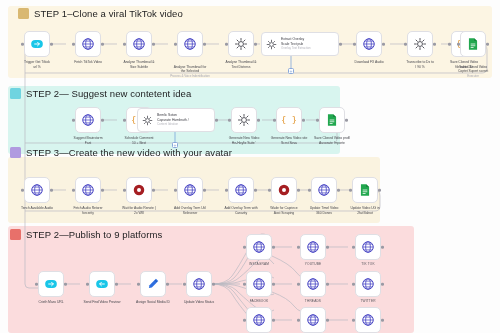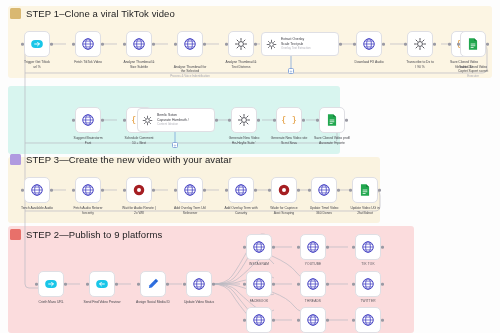--- a/index.html
+++ b/index.html
@@ -60,25 +60,29 @@
 </head>
 <body>
 
 <div id="canvas">
 
   <div class="band" style="left:8px; top:6px; width:484px; height:72px; background:#fcf5e3;"></div>
   <div class="band" style="left:8px; top:86px; width:332px; height:68px; background:#d8f5ef;"></div>
   <div class="band" style="left:8px; top:157px; width:372px; height:66px; background:#faf3e0;"></div>
   <div class="band" style="left:8px; top:226px; width:406px; height:107px; background:#fbdcdd;"></div>
 
-  <div class="band-label" style="left:10px; top:8px;">
+  <div class="band-label" style="left:18px; top:8px;">
     <span class="band-chip" style="background:#d9b871"></span>
     <span>STEP 1–Clone a viral TikTok video</span>
   </div>
-  <div class="band-label" style="left:10px; top:154px;">
+  <div class="band-label" style="left:10px; top:88px;">
+    <span class="band-chip" style="background:#6fd4e0"></span>
+    <span>STEP 2— Suggest new contetent idea</span>
+  </div>
+  <div class="band-label" style="left:10px; top:147px;">
     <span class="band-chip" style="background:#b09ae0"></span>
     <span>STEP 3—Create the new video with your avatar</span>
   </div>
   <div class="band-label" style="left:10px; top:229px;">
     <span class="band-chip" style="background:#e8706a"></span>
     <span>STEP 2—Publish to 9 platforms</span>
   </div>
 
   <svg class="wires">
 

